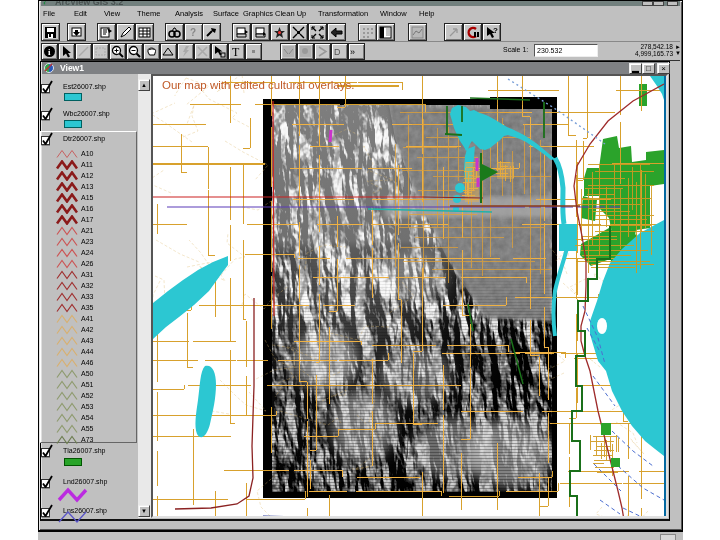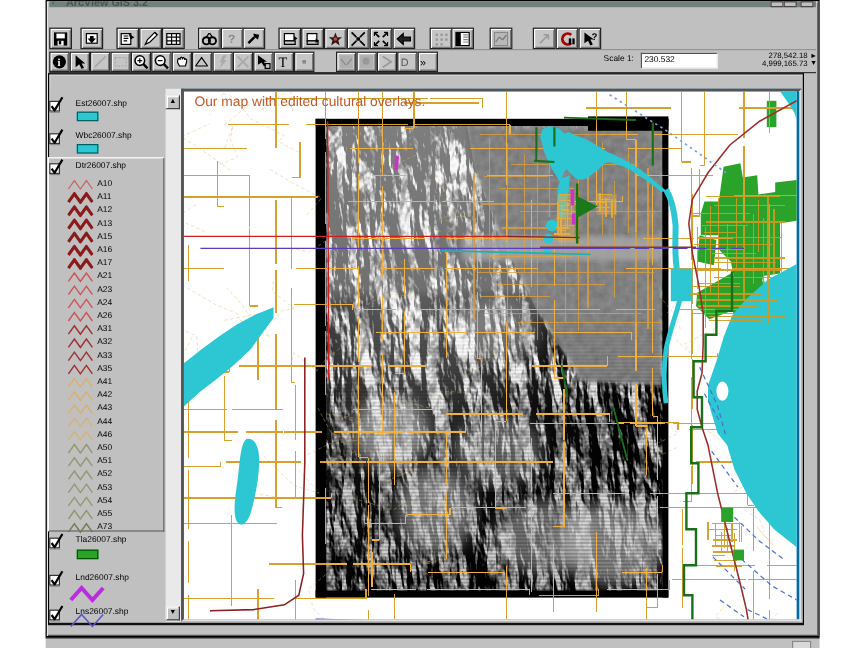--- a/index.html
+++ b/index.html
@@ -20,20 +20,33 @@
 #below{position:absolute;left:38px;top:531px;width:645px;height:9px;background:#c0c0c0;border-top:1px solid #000}
 </style></head><body>
 <div id="app">
  <div id="tbar">
       <span style="position:absolute;left:14px;top:-4px;color:#4a5252;font-size:9px">ArcView GIS 3.2</span>
       <span style="position:absolute;left:2px;top:-2px;color:#284;font-size:7px">◐</span>
     </div>
  <div style="position:absolute;left:603px;top:0;width:11px;height:5px;background:#c0c0c0;border:1px solid #444"></div>
  <div style="position:absolute;left:614px;top:0;width:11px;height:5px;background:#c0c0c0;border:1px solid #444"></div>
  <div style="position:absolute;left:628px;top:0;width:11px;height:5px;background:#c0c0c0;border:1px solid #444"></div>
+ <div id="menubar">
+      <span style="position:absolute;left:2px;top:3px">File</span>
+      <span style="position:absolute;left:33px;top:3px">Edit</span>
+      <span style="position:absolute;left:63px;top:3px">View</span>
+      <span style="position:absolute;left:96px;top:3px">Theme</span>
+      <span style="position:absolute;left:134px;top:3px">Analysis</span>
+      <span style="position:absolute;left:172px;top:3px">Surface</span>
+      <span style="position:absolute;left:202px;top:3px">Graphics</span>
+      <span style="position:absolute;left:234px;top:3px">Clean Up</span>
+      <span style="position:absolute;left:277px;top:3px">Transformation</span>
+      <span style="position:absolute;left:339px;top:3px">Window</span>
+      <span style="position:absolute;left:378px;top:3px">Help</span>
+    </div>
  <div id="tb1">
       <div class="b" style="left:0px;top:1px;width:19px;height:18px">
         <svg width="13" height="13" viewBox="0 0 13 13">
           <rect x="1" y="1" width="11" height="11" fill="#000"></rect>
           <rect x="3" y="2" width="7" height="4" fill="#fff"></rect>
           <rect x="4" y="8" width="5" height="4" fill="#fff"></rect>
           <rect x="5" y="8" width="2" height="3" fill="#000"></rect>
         </svg>
       </div>
       <div class="b" style="left:26px;top:1px;width:19px;height:18px">
@@ -264,20 +277,32 @@
           <text x="0" y="10" font-size="9" font-family="Liberation Sans" fill="#000">»</text>
         </svg>
       </div>
    <div style="position:absolute;left:462px;top:4px;font-size:7px">Scale  1:</div>
    <div style="position:absolute;left:493px;top:2px;width:64px;height:13px;background:#fff;border:1px solid;border-color:#555 #eee #eee #555;font-size:7px;padding:2px 0 0 2px">230.532</div>
    <div style="position:absolute;left:570px;top:2px;width:62px;font-size:6.5px;text-align:right;line-height:6.5px">278,542.18<br>4,999,165.73</div>
    <div style="position:absolute;left:634px;top:2px;font-size:6px;line-height:6px">►<br>▼</div>
  </div>
 </div>
 <div id="view">
+ <div id="vtitle">
+   <svg width="10" height="10" style="margin-left:2px">
+        <circle cx="5" cy="5" r="4.5" fill="#2858b8"></circle>
+        <path d="M5 .5 A4.5 4.5 0 0 0 .5 5 A4.5 4.5 0 0 0 5 9.5 Z" fill="#2fa048"></path>
+        <circle cx="5" cy="5" r="4.5" fill="none" stroke="#fff" stroke-width="0.8"></circle>
+        <path d="M1 8 L8 1" stroke="#c03030" stroke-width="1.2" fill="none"></path>
+      </svg>
+   <span>View1</span>
+   <div class="sb" style="left:587px;top:1px;width:13px;height:11px;font-size:7px;line-height:13px">▬</div>
+   <div class="sb" style="left:600px;top:1px;width:13px;height:11px;font-size:8px;line-height:10px">□</div>
+   <div class="sb" style="left:615px;top:1px;width:13px;height:11px;font-size:8px;line-height:10px">×</div>
+ </div>
  <div id="legend"></div>
  <div id="sbar">
    <div class="sb" style="left:0;top:5px;width:12px;height:12px">▲</div>
    <div class="sb" style="left:0;bottom:1px;width:12px;height:12px">▼</div>
  </div>
  <div id="maparea"><svg id="map" width="511" height="444" viewBox="0 0 511 444">
 <defs>
 <filter id="hs" x="0" y="0" width="100%" height="100%">
 <feTurbulence type="fractalNoise" baseFrequency="0.06 0.014" numOctaves="5" seed="29" result="n"></feTurbulence>
 <feDiffuseLighting in="n" surfaceScale="14" diffuseConstant="1.1" lighting-color="#ffffff" result="l">

